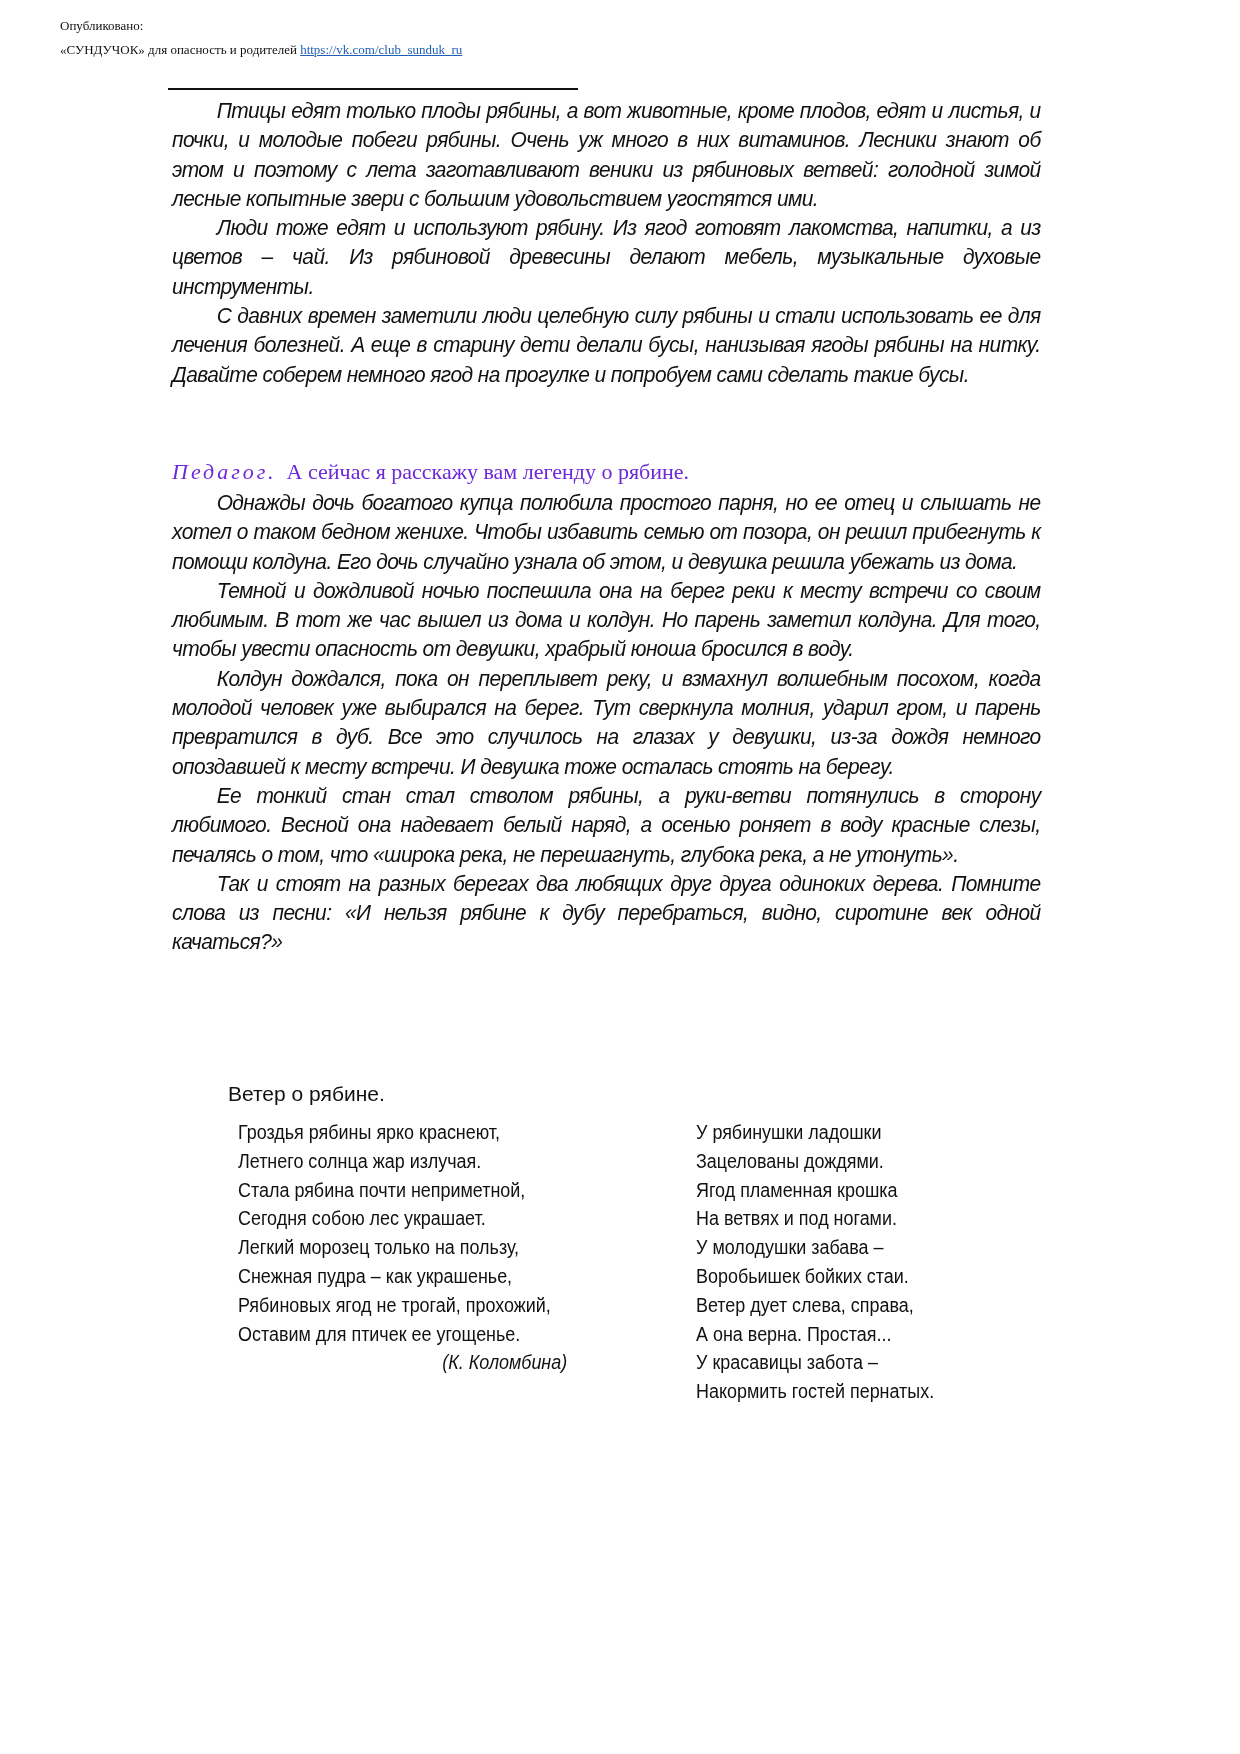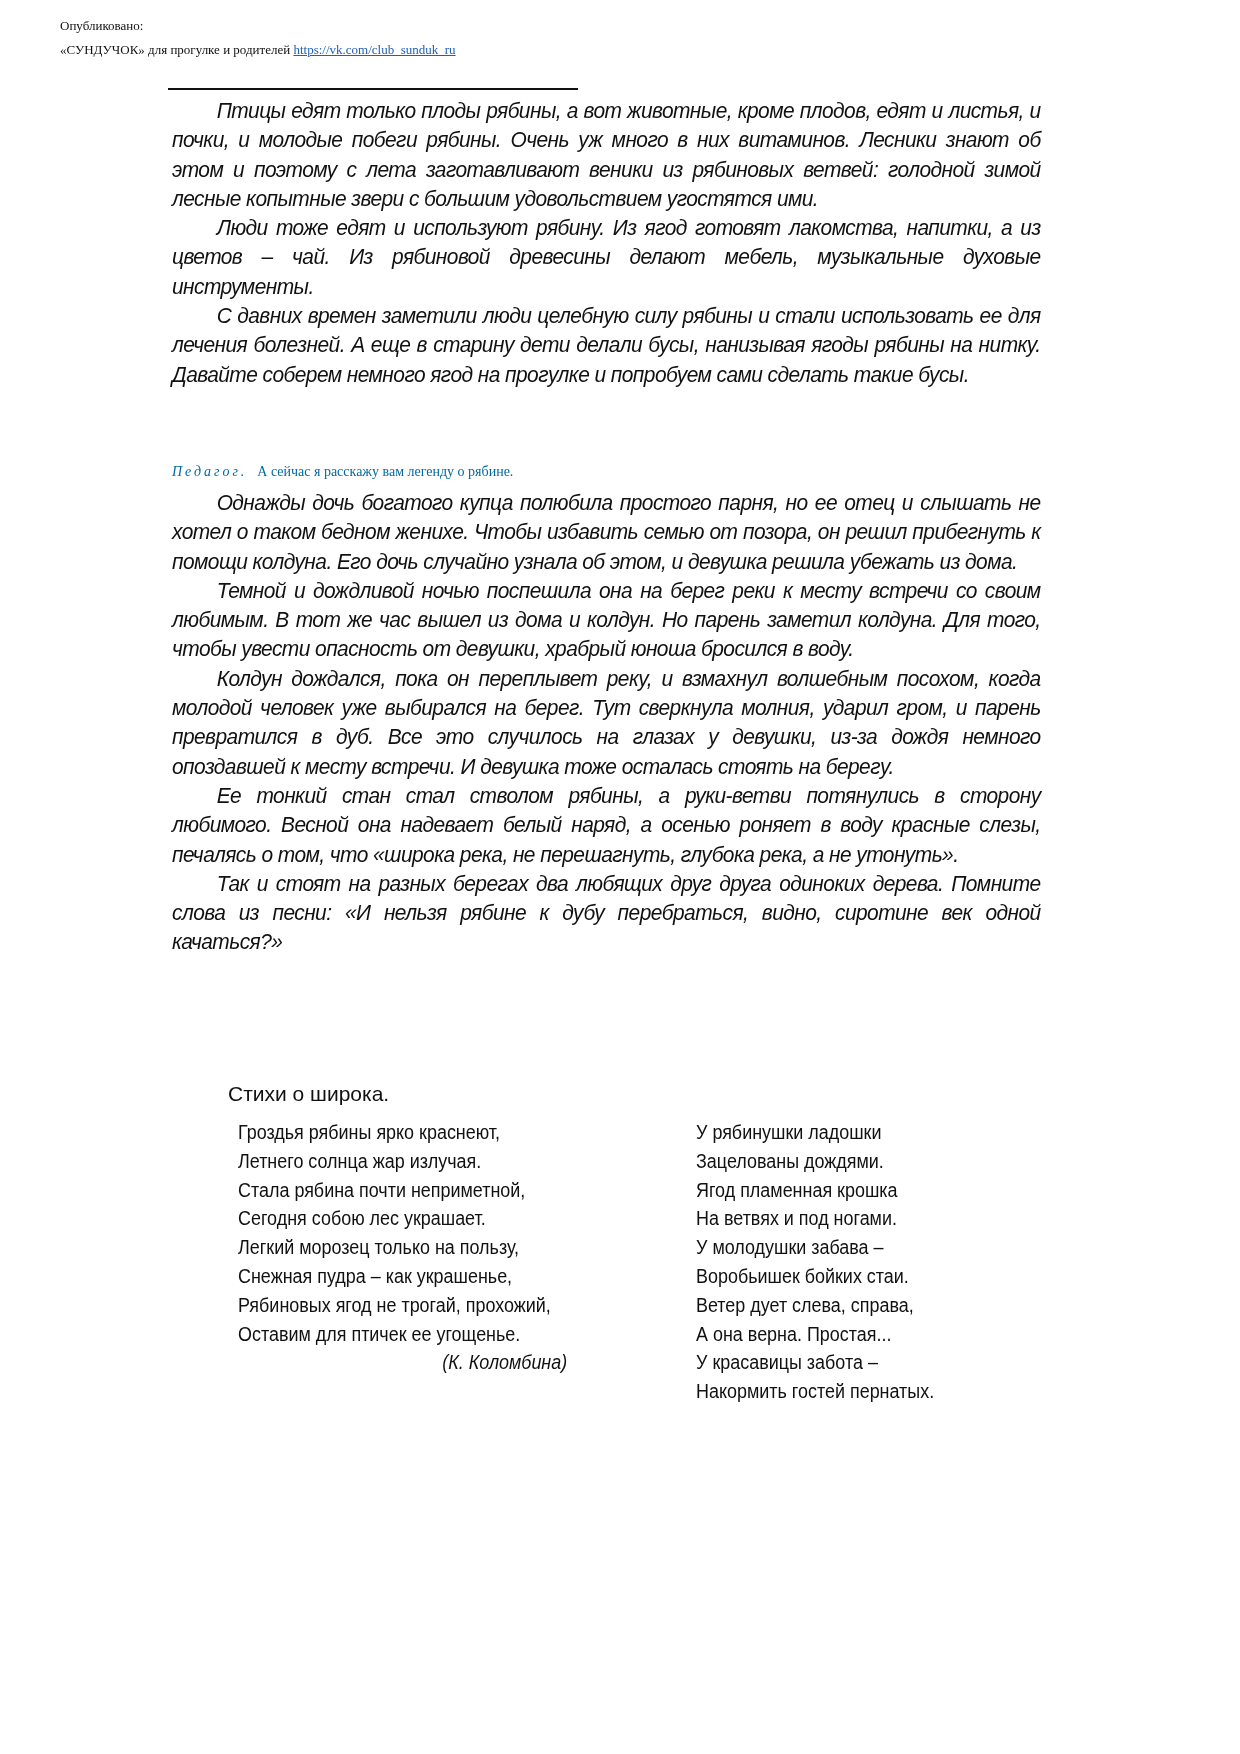--- a/index.html
+++ b/index.html
@@ -2,37 +2,37 @@
 <html><head>
   <meta charset="utf-8">
   <style>
     html, body { margin: 0; padding: 0; background: #ffffff; }
     body { width: 1240px; height: 1754px; position: relative; overflow: hidden; color: #111; }
     .header { position: absolute; left: 60px; top: 14px; font-family: "Liberation Serif", serif; font-size: 13px; line-height: 24px; color: #111; }
     .header a { color: #1f5fb5; text-decoration: underline; }
     .divider { position: absolute; left: 168px; top: 88px; width: 410px; height: 2px; background: #111; }
     .body-text { position: absolute; left: 172px; top: 96px; width: 934px; font-family: "Liberation Sans", sans-serif; font-style: italic; font-size: 22.5px; line-height: 29.3px; letter-spacing: -0.6px; transform: scaleX(0.93); transform-origin: left top; color: #111; }
     .body-text p { margin: 0; text-indent: 48px; text-align: justify; }
-    .pedagog { position: absolute; left: 172px; top: 458px; font-family: "Liberation Serif", serif; font-size: 14px; line-height: 28px; color: #0369a1; }
+    .pedagog { position: absolute; left: 172px; top: 458px; font-family: "Liberation Serif", serif; font-size: 22px; line-height: 28px; color: #6d28d9; }
     .pedagog .speaker { font-style: italic; letter-spacing: 3px; margin-right: 10px; }
     .story { top: 488px; }
     .poems-title { position: absolute; left: 228px; top: 1082px; font-family: "Liberation Sans", sans-serif; font-size: 21px; color: #111; }
     .poem { position: absolute; font-family: "Liberation Sans", sans-serif; font-size: 19.5px; line-height: 28.8px; color: #111; transform: scaleX(0.92); transform-origin: left top; }
     .poem-left { left: 238px; top: 1118px; }
     .poem-right { left: 696px; top: 1118px; }
     .poem .line { display: block; white-space: nowrap; }
     .author { display: block; padding-left: 222px; font-style: italic; }
   </style>
 </head>
 <body>
 
 <div class="header">
   <div>Опубликовано:</div>
   <div>
-    <span>«СУНДУЧОК» для прогулке и родителей</span>
+    <span>«СУНДУЧОК» для опасность и родителей</span>
     <a style="color: rgb(31, 95, 181);">https://vk.com/club_sunduk_ru</a>
   </div>
 </div>
 
 <div class="divider"></div>
 
 <div class="body-text">
   <p>Птицы едят только плоды рябины, а вот животные, кроме плодов, едят и листья, и почки, и молодые побеги рябины. Очень уж много в них витаминов. Лесники знают об этом и поэтому с лета заготавливают веники из рябиновых ветвей: голодной зимой лесные копытные звери с большим удовольствием угостятся ими.</p>
   <p>Люди тоже едят и используют рябину. Из ягод готовят лакомства, напитки, а из цветов – чай. Из рябиновой древесины делают мебель, музыкальные духовые инструменты.</p>
   <p>С давних времен заметили люди целебную силу рябины и стали использовать ее для лечения болезней. А еще в старину дети делали бусы, нанизывая ягоды рябины на нитку. Давайте соберем немного ягод на прогулке и попробуем сами сделать такие бусы.</p>
@@ -43,21 +43,21 @@
 </div>
 
 <div class="body-text story">
   <p>Однажды дочь богатого купца полюбила простого парня, но ее отец и слышать не хотел о таком бедном женихе. Чтобы избавить семью от позора, он решил прибегнуть к помощи колдуна. Его дочь случайно узнала об этом, и девушка решила убежать из дома.</p>
   <p>Темной и дождливой ночью поспешила она на берег реки к месту встречи со своим любимым. В тот же час вышел из дома и колдун. Но парень заметил колдуна. Для того, чтобы увести опасность от девушки, храбрый юноша бросился в воду.</p>
   <p>Колдун дождался, пока он переплывет реку, и взмахнул волшебным посохом, когда молодой человек уже выбирался на берег. Тут сверкнула молния, ударил гром, и парень превратился в дуб. Все это случилось на глазах у девушки, из-за дождя немного опоздавшей к месту встречи. И девушка тоже осталась стоять на берегу.</p>
   <p>Ее тонкий стан стал стволом рябины, а руки-ветви потянулись в сторону любимого. Весной она надевает белый наряд, а осенью роняет в воду красные слезы, печалясь о том, что «широка река, не перешагнуть, глубока река, а не утонуть».</p>
   <p>Так и стоят на разных берегах два любящих друг друга одиноких дерева. Помните слова из песни: «И нельзя рябине к дубу перебраться, видно, сиротине век одной качаться?»</p>
 </div>
 
-<div class="poems-title">Стихи о широка.</div>
+<div class="poems-title">Ветер о рябине.</div>
 
 <div class="poem poem-left">
   <span class="line">Гроздья рябины ярко краснеют,</span>
   <span class="line">Летнего солнца жар излучая.</span>
   <span class="line">Стала рябина почти неприметной,</span>
   <span class="line">Сегодня собою лес украшает.</span>
   <span class="line">Легкий морозец только на пользу,</span>
   <span class="line">Снежная пудра – как украшенье,</span>
   <span class="line">Рябиновых ягод не трогай, прохожий,</span>
   <span class="line">Оставим для птичек ее угощенье.</span>

